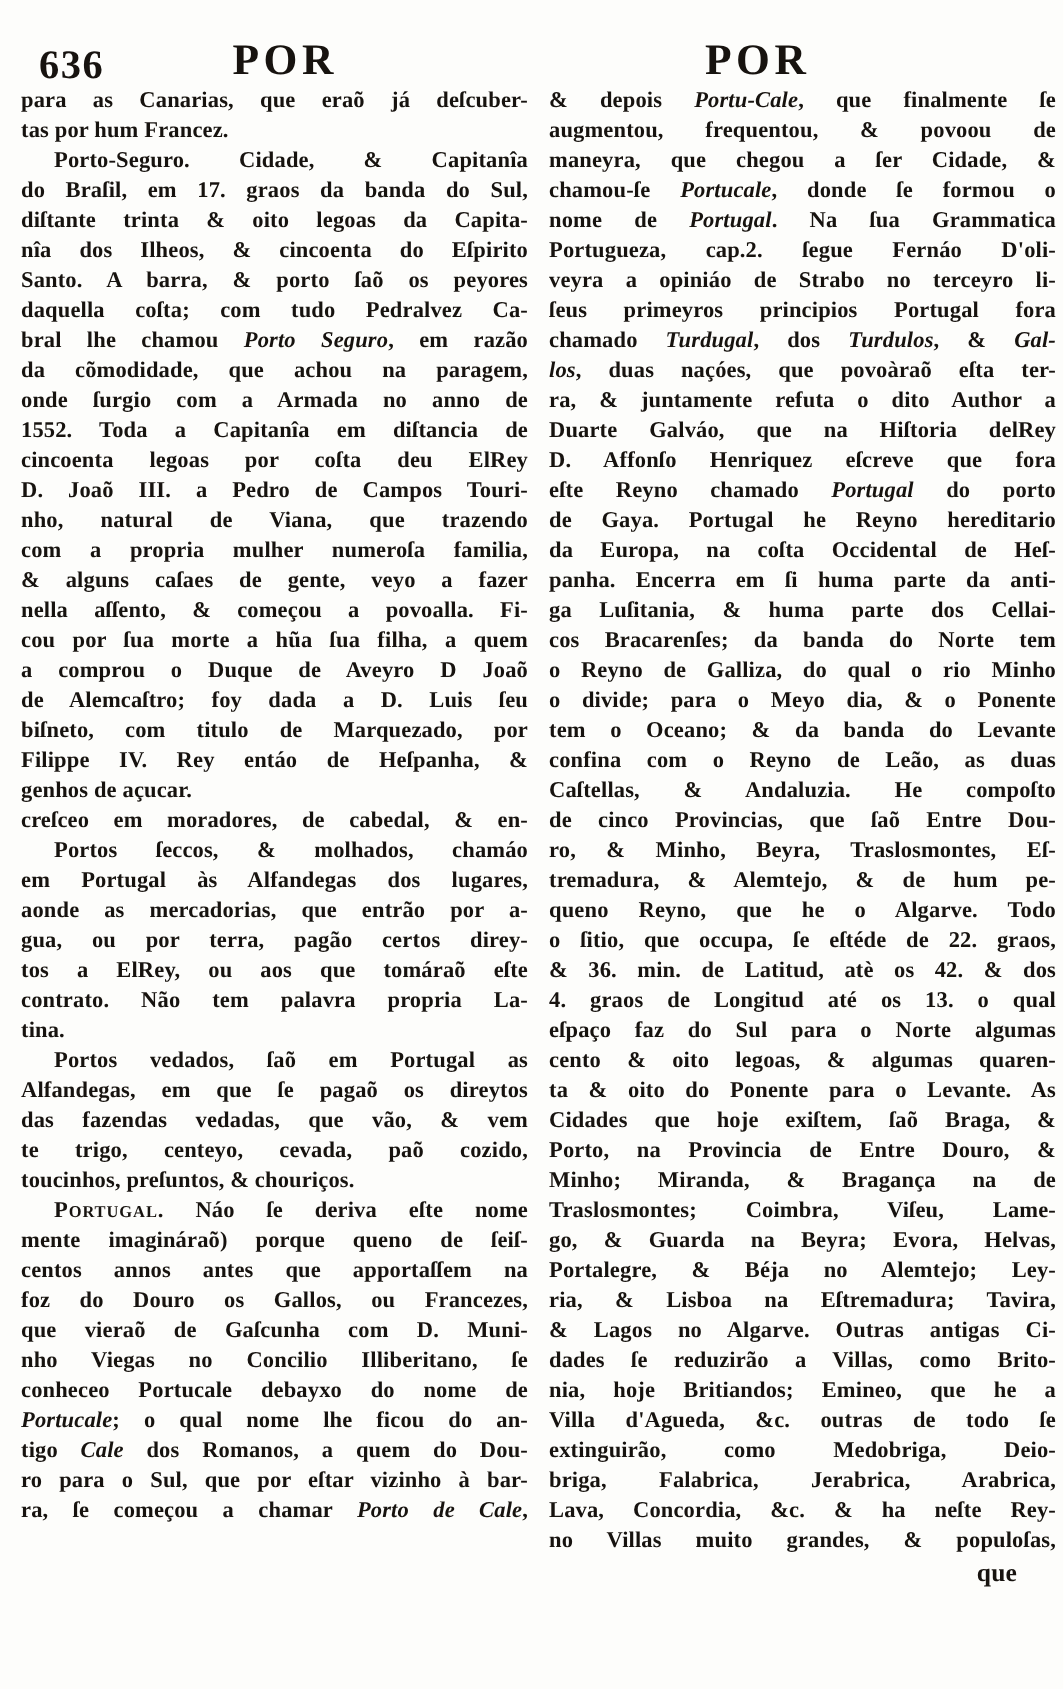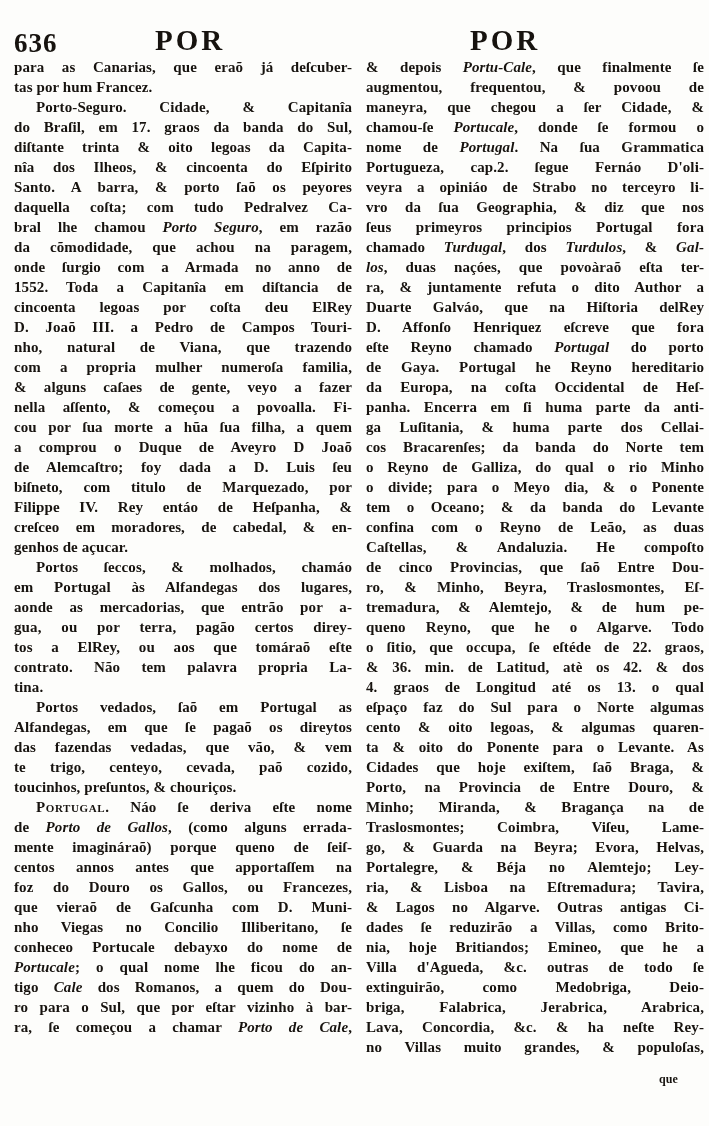--- a/index.html
+++ b/index.html
@@ -8,21 +8,21 @@
     width: 709px;
     height: 1126px;
     background: #fdfdfb;
     color: #17130f;
     font-family: "Liberation Serif", "DejaVu Serif", serif;
     font-weight: bold;
     overflow: hidden;
   }
   .folio {
     position: absolute;
-    left: 14px;
+    left: 26px;
     top: 28px;
     font-size: 27px;
     letter-spacing: 1px;
   }
   .rh {
     position: absolute;
     top: 24px;
     width: 90px;
     text-align: left;
     font-size: 29px;
@@ -46,24 +46,24 @@
   .line {
     text-align: justify;
     text-align-last: justify;
     min-height: 20px;
   }
   .line.noj { text-align-last: left; }
   .line.indent { text-indent: 22px; }
   .line i { font-style: italic; }
   .sc { font-variant: small-caps; letter-spacing: 0.6px; }
   .catchword {
-    margin-top: 12px;
+    margin-top: 2px;
     padding-right: 26px;
     text-align: right;
-    font-size: 12px;
+    font-size: 17px;
     line-height: 20px;
   }
 </style>
 </head>
 <body>
 
 <div class="page">
   <div>
     <span class="folio">636</span>
     <span class="rh rh-left">POR</span>
@@ -88,36 +88,35 @@
           <div class="line">D. Joaõ III. a Pedro de Campos Touri-</div>
           <div class="line">nho, natural de Viana, que trazendo</div>
           <div class="line">com a propria mulher numeroſa familia,</div>
           <div class="line">&amp; alguns caſaes de gente, veyo a fazer</div>
           <div class="line">nella aſſento, &amp; começou a povoalla. Fi-</div>
           <div class="line">cou por ſua morte a hũa ſua filha, a quem</div>
           <div class="line">a comprou o Duque de Aveyro D Joaõ</div>
           <div class="line">de Alemcaſtro; foy dada a D. Luis ſeu</div>
           <div class="line">biſneto, com titulo de Marquezado, por</div>
           <div class="line">Filippe IV. Rey entáo de Heſpanha, &amp;</div>
+          <div class="line noj">genhos de açucar.</div>
           <div class="line">creſceo em moradores, de cabedal, &amp; en-</div>
-          <div class="line noj">genhos de açucar.</div>
           <div class="line indent">Portos ſeccos, &amp; molhados, chamáo</div>
           <div class="line">em Portugal às Alfandegas dos lugares,</div>
           <div class="line">aonde as mercadorias, que entrão por a-</div>
           <div class="line">gua, ou por terra, pagão certos direy-</div>
           <div class="line">tos a ElRey, ou aos que tomáraõ eſte</div>
           <div class="line">contrato. Não tem palavra propria La-</div>
           <div class="line noj">tina.</div>
           <div class="line indent">Portos vedados, ſaõ em Portugal as</div>
           <div class="line">Alfandegas, em que ſe pagaõ os direytos</div>
           <div class="line">das fazendas vedadas, que vão, &amp; vem</div>
           <div class="line">te trigo, centeyo, cevada, paõ cozido,</div>
           <div class="line noj">toucinhos, preſuntos, &amp; chouriços.</div>
           <div class="line indent"><span class="sc">Portugal</span>. Náo ſe deriva eſte nome</div>
-          <div class="line">de <i>Porto de Gallos</i>, (como alguns errada-</div>
           <div class="line">mente imagináraõ) porque queno de ſeiſ-</div>
           <div class="line">centos annos antes que apportaſſem na</div>
           <div class="line">foz do Douro os Gallos, ou Francezes,</div>
           <div class="line">que vieraõ de Gaſcunha com D. Muni-</div>
           <div class="line">nho Viegas no Concilio Illiberitano, ſe</div>
           <div class="line">conheceo Portucale debayxo do nome de</div>
           <div class="line"><i>Portucale</i>; o qual nome lhe ficou do an-</div>
           <div class="line">tigo <i>Cale</i> dos Romanos, a quem do Dou-</div>
           <div class="line">ro para o Sul, que por eſtar vizinho à bar-</div>
           <div class="line">ra, ſe começou a chamar <i>Porto de Cale</i>,</div>
@@ -125,21 +124,20 @@
     </div>
     <div class="col">
       <div>
           <div class="line">&amp; depois <i>Portu-Cale</i>, que finalmente ſe</div>
           <div class="line">augmentou, frequentou, &amp; povoou de</div>
           <div class="line">maneyra, que chegou a ſer Cidade, &amp;</div>
           <div class="line">chamou-ſe <i>Portucale</i>, donde ſe formou o</div>
           <div class="line">nome de <i>Portugal</i>. Na ſua Grammatica</div>
           <div class="line">Portugueza, cap.2. ſegue Fernáo D'oli-</div>
           <div class="line">veyra a opiniáo de Strabo no terceyro li-</div>
-          <div class="line">vro da ſua Geographia, &amp; diz que nos</div>
           <div class="line">ſeus primeyros principios Portugal fora</div>
           <div class="line">chamado <i>Turdugal</i>, dos <i>Turdulos</i>, &amp; <i>Gal-</i></div>
           <div class="line"><i>los</i>, duas naçóes, que povoàraõ eſta ter-</div>
           <div class="line">ra, &amp; juntamente refuta o dito Author a</div>
           <div class="line">Duarte Galváo, que na Hiſtoria delRey</div>
           <div class="line">D. Affonſo Henriquez eſcreve que fora</div>
           <div class="line">eſte Reyno chamado <i>Portugal</i> do porto</div>
           <div class="line">de Gaya. Portugal he Reyno hereditario</div>
           <div class="line">da Europa, na coſta Occidental de Heſ-</div>
           <div class="line">panha. Encerra em ſi huma parte da anti-</div>

